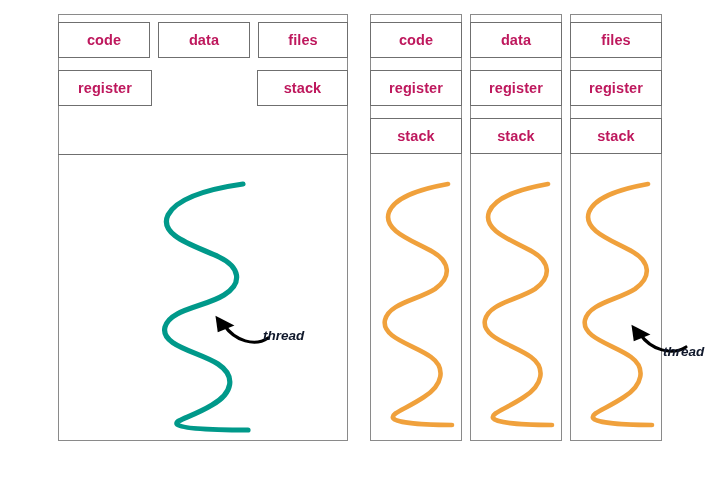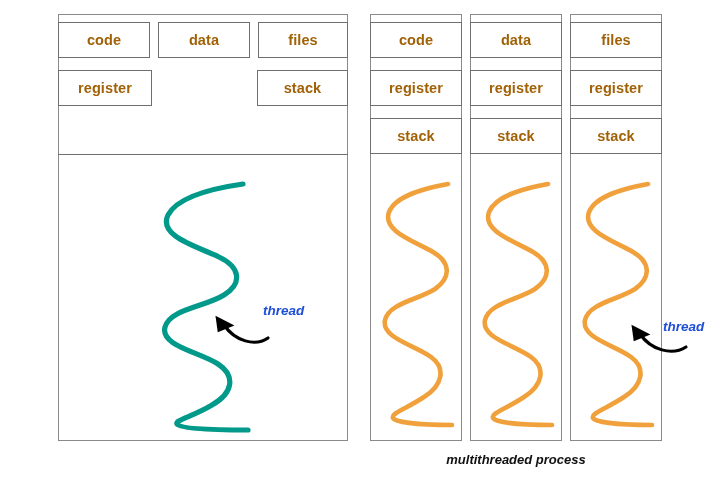--- a/index.html
+++ b/index.html
@@ -25,21 +25,21 @@
   .cell {
     position: absolute;
     box-sizing: border-box;
     border: 1px solid #6f6f6f;
     background: #ffffff;
     display: flex;
     align-items: center;
     justify-content: center;
     font-size: 14.5px;
     font-weight: bold;
-    color: #a16207;
+    color: #be185d;
     letter-spacing: .1px;
   }
 
   
   .panel {
     position: absolute;
     box-sizing: border-box;
     border: 1px solid #8a8a8a;
     background: #ffffff;
   }
@@ -60,22 +60,23 @@
     text-align: center;
     white-space: nowrap;
   }
 
   
   .annot {
     position: absolute;
     font-size: 13.5px;
     font-weight: bold;
     font-style: italic;
-    color: #1d4ed8;
+    color: #0f172a;
     white-space: nowrap;
+    margin-top: 25px;
   }
 
   svg.overlay {
     position: absolute;
     left: 0;
     top: 0;
     width: 720px;
     height: 480px;
     pointer-events: none;
   }
@@ -189,17 +190,14 @@
     <polygon points="635,323 649,339 631,339" fill="#000000" transform="rotate(-22 638 333)"></polygon>
   </svg>
 
   <div class="annot" style="left:263px; top:303px;">
     <span>thread</span>
   </div>
   <div class="annot" style="left:663px; top:319px;">
     <span>thread</span>
   </div>
 
-  <div class="caption" style="left:370px; top:452px; width:292px;">
-    <span>multithreaded process</span>
-  </div>
 
 </div>
 
 </body></html>

